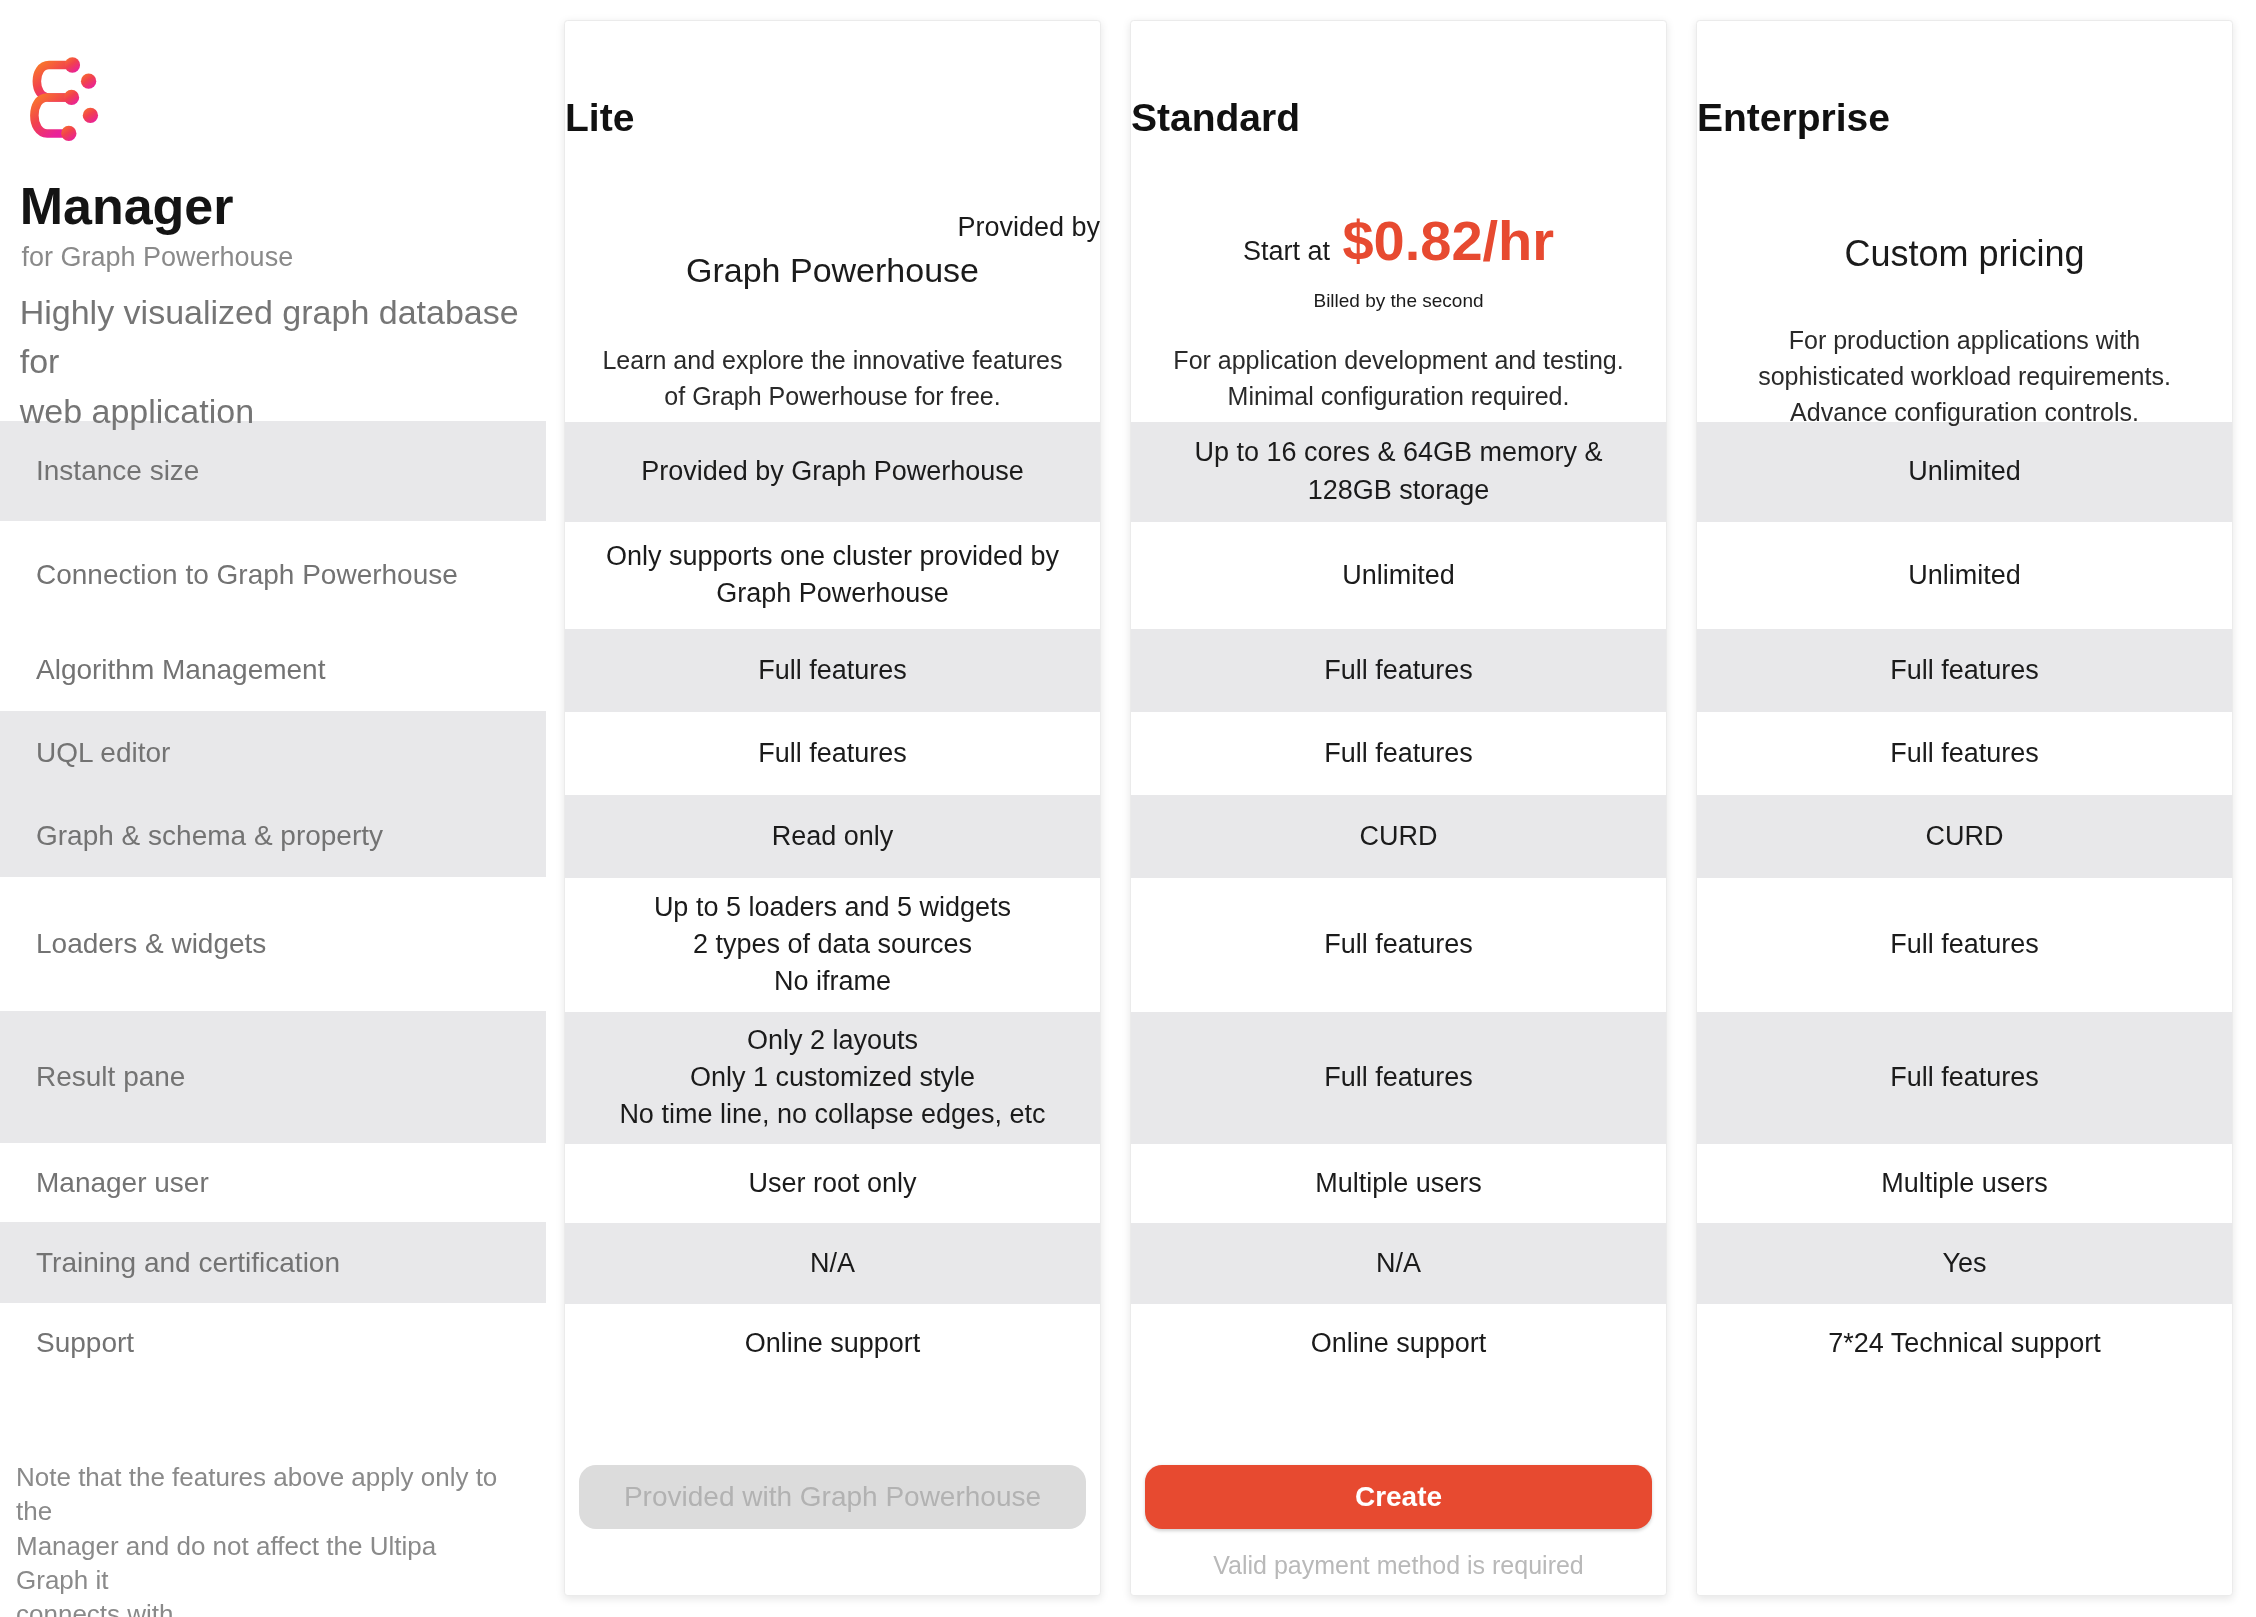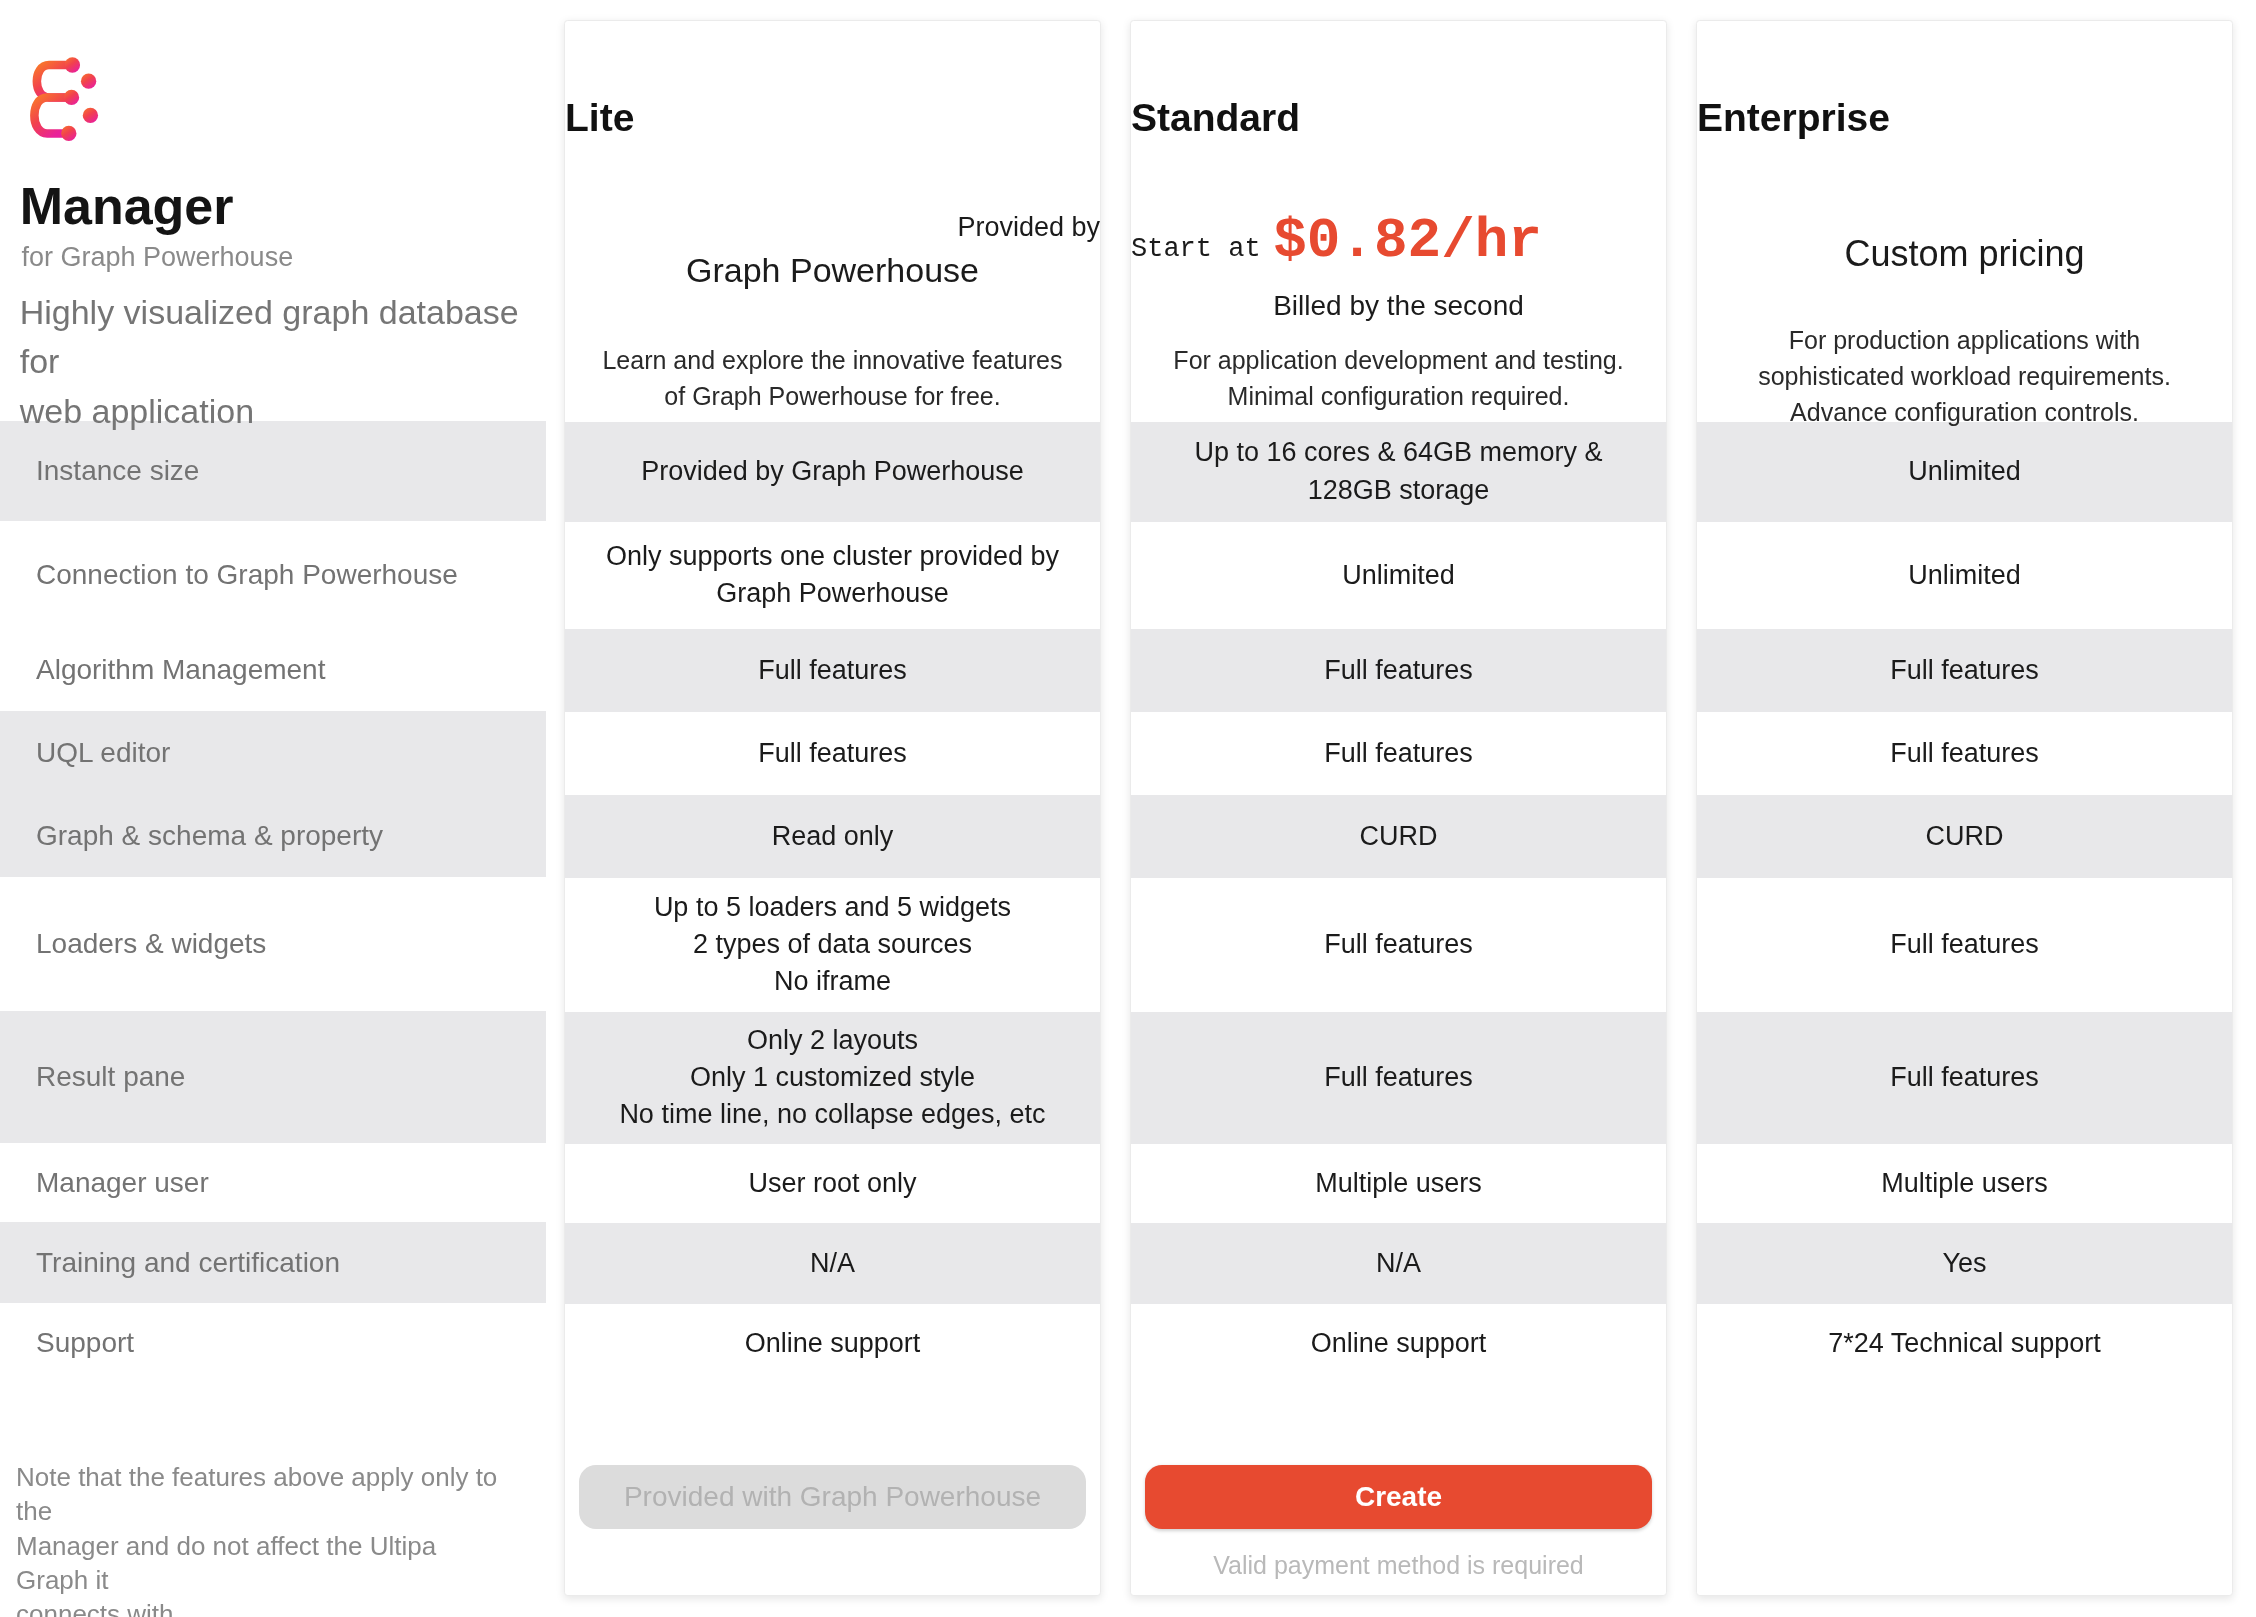--- a/index.html
+++ b/index.html
@@ -32,24 +32,24 @@
           background:#fff; border:0.9px solid #ebebeb; border-radius:3.6px;
           box-shadow:0 2.7px 9px rgba(0,0,0,0.10); }
   .card-lite { margin-left:18px; }
   .card + .card { margin-left:29px; }
   .card-header { position:relative; height:401px; }
   .plan-name { position:absolute; top:77px; left:0; right:0; text-align:left;
                font-size:39px; font-weight:700; line-height:1; color:#111; }
   .p-by   { position:absolute; top:190px; left:0; right:0; text-align:right; font-size:27px; line-height:1.2; }
   .p-gh   { position:absolute; top:229px; left:0; right:0; text-align:center; font-size:34px; line-height:1.2; }
   .price-line { position:absolute; top:192px; left:0; right:0; display:flex;
-                align-items:baseline; gap:12.5px;font-family:Liberation Mono, monospace; }
+                justify-content:center; align-items:baseline; gap:12.5px; }
   .price-prefix { font-size:27px; color:#1b1b1b; }
   .price-amount { font-size:56px; font-weight:700; color:#e74a30; line-height:1; }
-  .billed { position:absolute; top:269px; left:0; right:0; text-align:center; font-size:28px; }
+  .billed { position:absolute; top:269px; left:0; right:0; text-align:center; font-size:19px; }
   .p-custom { position:absolute; top:215px; left:0; right:0; text-align:center; font-size:36px; line-height:1; }
   .desc { position:absolute; left:0; right:0; top:321px; padding:0 18px; text-align:center;
           font-size:25px; line-height:1.45; color:#2a2a2a; white-space:pre-line; }
   .desc-ent { top:301px; }
 
   
   .card-footer { position:relative; height:213px; }
   .cta { position:absolute; top:82px; left:14.3px; right:14.3px; height:64px;
          border:none; border-radius:17px; font-family:"Liberation Sans", sans-serif;
          font-size:28px; font-weight:600; cursor:pointer; }

